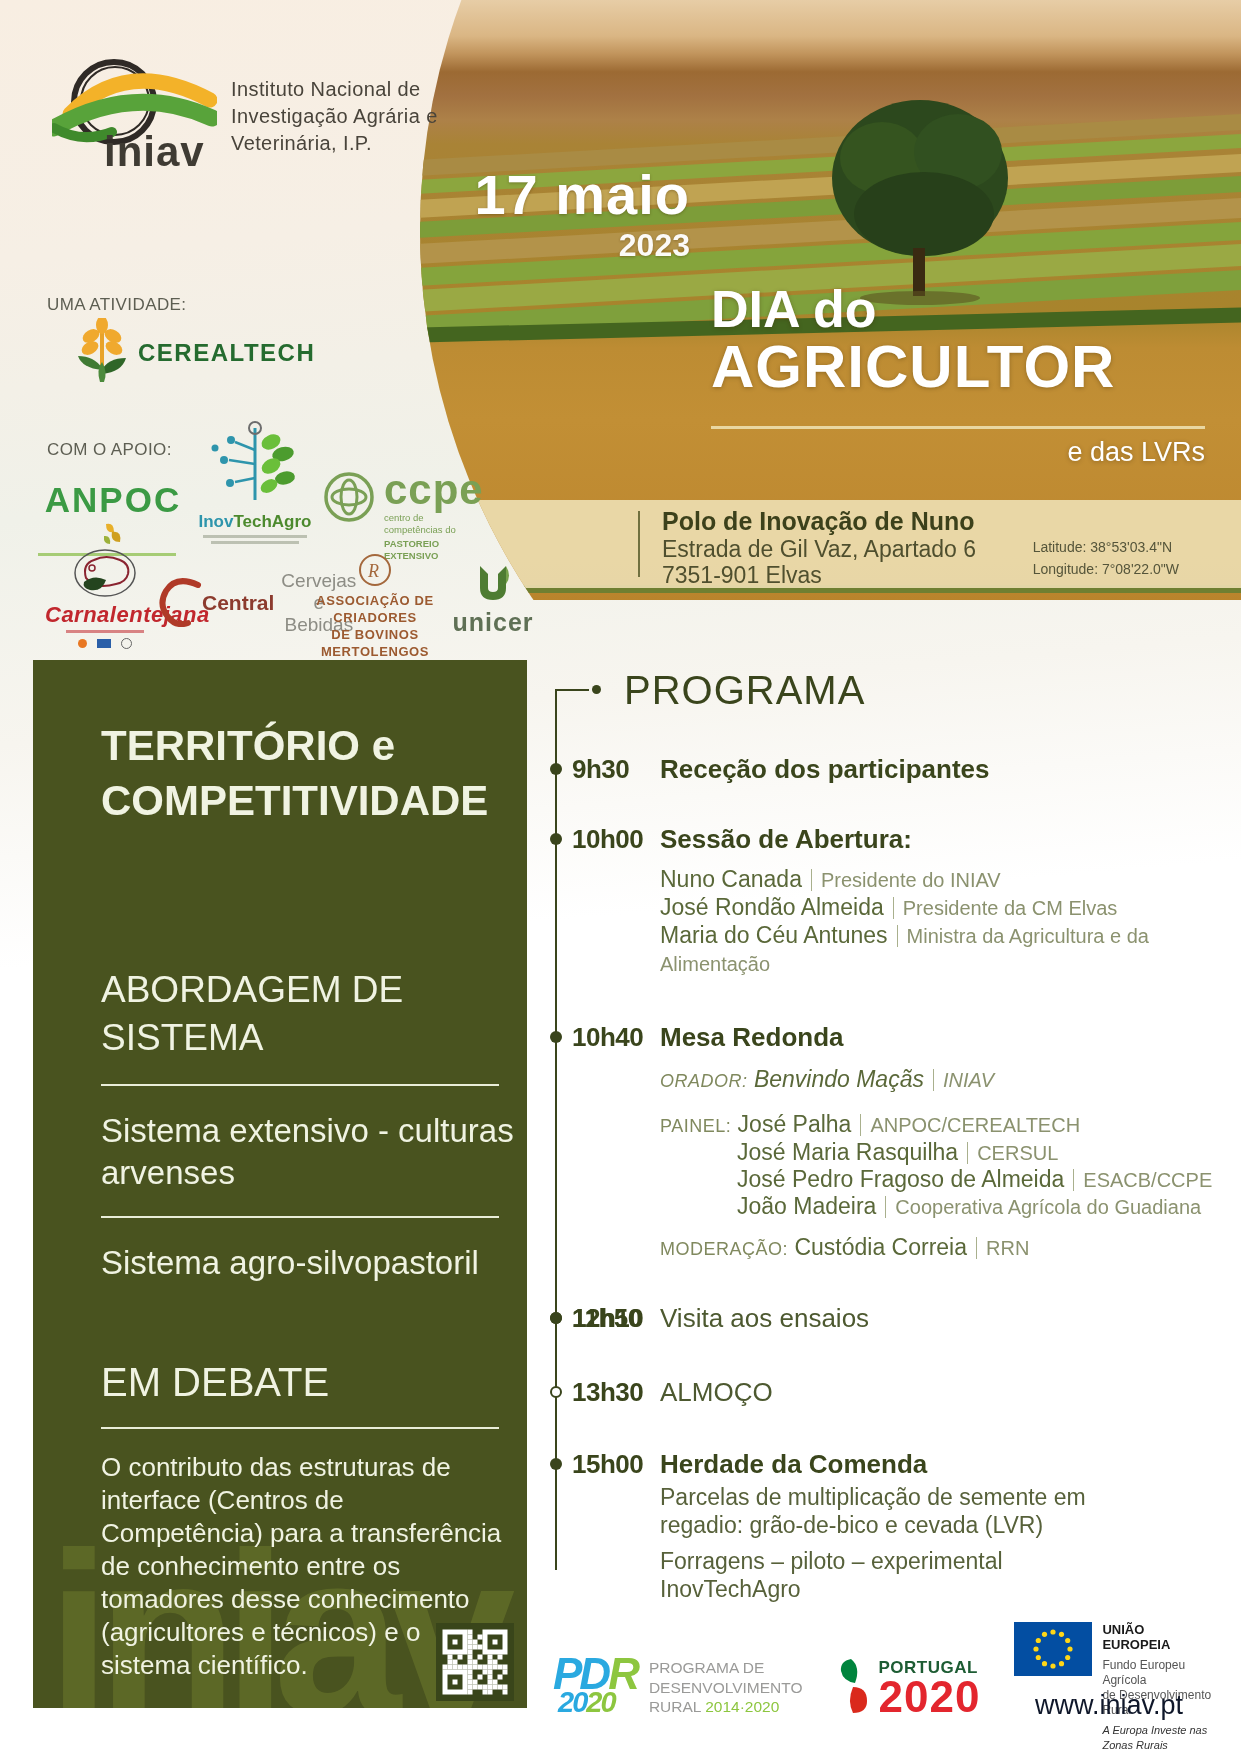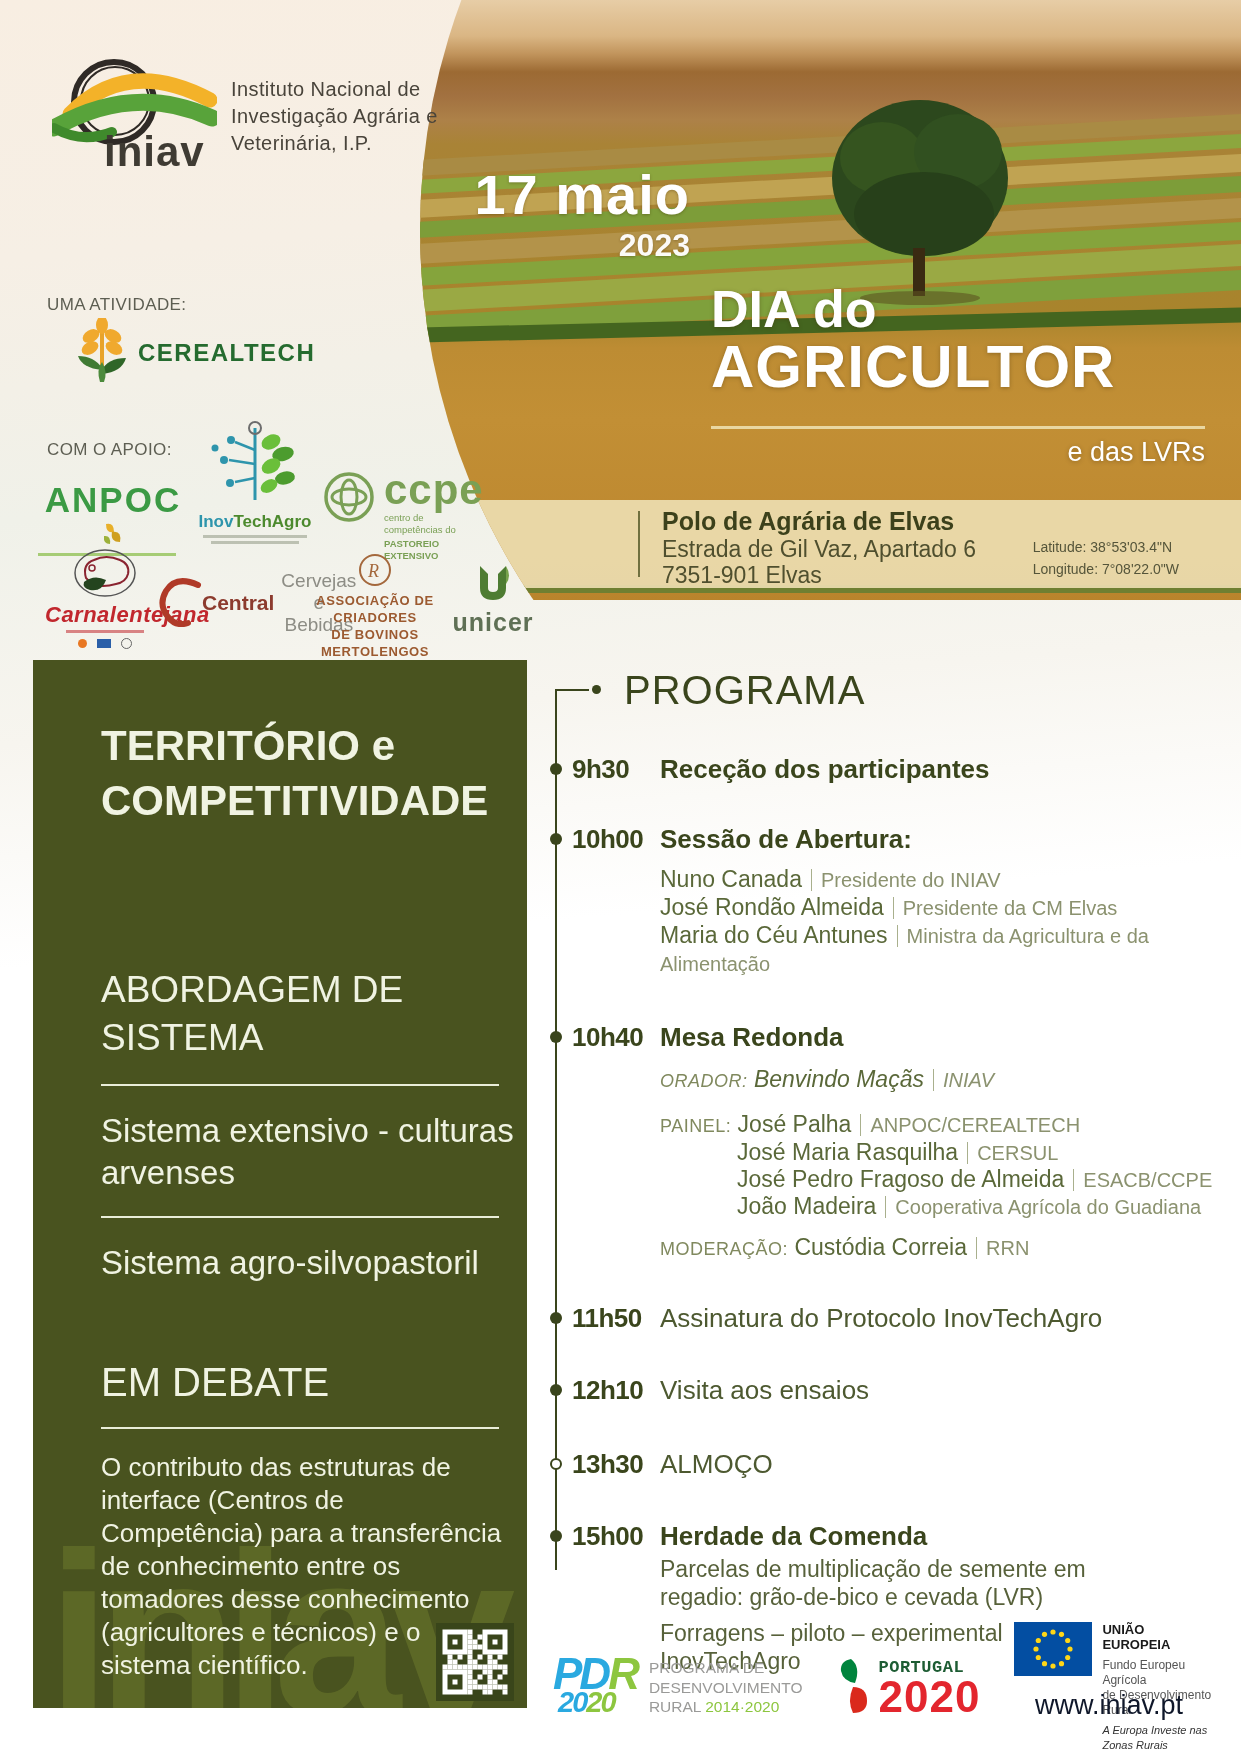--- a/index.html
+++ b/index.html
@@ -108,21 +108,21 @@
   
   .footer{position:absolute;left:553px;top:1622px;width:660px;display:flex;align-items:center;gap:34px;}
   .pdr-icon{font-style:italic;font-weight:bold;line-height:34px;}
   .pdr-l1{font-size:44px;letter-spacing:-3px;}
   .pdr-p1{color:#2aa9e0;} .pdr-g{color:#8dc63f;}
   .pdr-l2{font-size:29px;margin-top:-6px;margin-left:5px;letter-spacing:-2px;color:#2aa9e0;}
   .pdr-cap{font-size:15.5px;color:#9a9a98;line-height:19.5px;margin-left:12px;}
   .pdr-years{color:#8dc63f;}
   .pt-wrap{display:flex;align-items:center;}
   .pt-text{margin-left:8px;line-height:18px;}
-  .pt-name{font-size:17px;font-weight:bold;color:#1d5c33;letter-spacing:.5px;font-family:Liberation Mono, monospace;}
+  .pt-name{font-size:17px;font-weight:bold;color:#1d5c33;letter-spacing:.5px;}
   .pt-year{font-size:44px;font-weight:bold;color:#e3262e;letter-spacing:1px;line-height:40px;}
   .eu-wrap{display:flex;align-items:flex-start;}
   .eu-text{margin-left:10px;line-height:15px;}
   .eu-title{font-size:13px;font-weight:bold;color:#1a1a1a;margin-bottom:6px;}
   .eu-sub{font-size:12px;color:#555555;}
   .eu-ital{font-size:11px;font-style:italic;color:#333333;margin-top:5px;}
   .website{position:absolute;right:58px;top:1690px;font-size:27px;color:#0f172a;text-decoration:none;}
 </style>
 </head>
 <body>
@@ -158,21 +158,21 @@
   <div class="title-block">
     <div class="t1">DIA do</div>
     <div class="t2">AGRICULTOR</div>
     <div class="t-underline"></div>
     <div class="t3">e das LVRs</div>
   </div>
 
   <div class="loc-band">
     <div class="loc-divider"></div>
     <div class="loc-text">
-      <div class="loc-venue">Polo de Agrária de Elvas</div>
+      <div class="loc-venue">Polo de Inovação de Nuno</div>
       <div class="loc-addr">Estrada de Gil Vaz, Apartado 6</div>
       <div class="loc-addr">7351-901 Elvas</div>
     </div>
     <div class="loc-coords">
       <div>Latitude: 38°53'03.4"N</div>
       <div>Longitude: 7°08'22.0"W</div>
     </div>
   </div>
 </div>
 
@@ -444,21 +444,20 @@
     <div class="indent"><span class="pname">João Madeira</span><span class="prole">Cooperativa Agrícola do Guadiana</span></div>
   </div>
   <div class="psub" style="margin-top:14px;">
     <span class="plabel">MODERAÇÃO:</span>
     <span class="pname">Custódia Correia</span><span class="prole">RRN</span>
   </div>
 
   <div class="prow" style="margin-top:40px;">
     <span class="dot"></span>
     <span class="ptime">11h50</span>
-    <span class="ptitle light">Assinatura do Protocolo InovTechAgro</span>
   </div>
 
   <div class="prow" style="margin-top:38px;">
     <span class="dot"></span>
     <span class="ptime">12h10</span>
     <span class="ptitle light">Visita aos ensaios</span>
   </div>
 
   <div class="prow" style="margin-top:40px;">
     <span class="dot hollow"></span>

